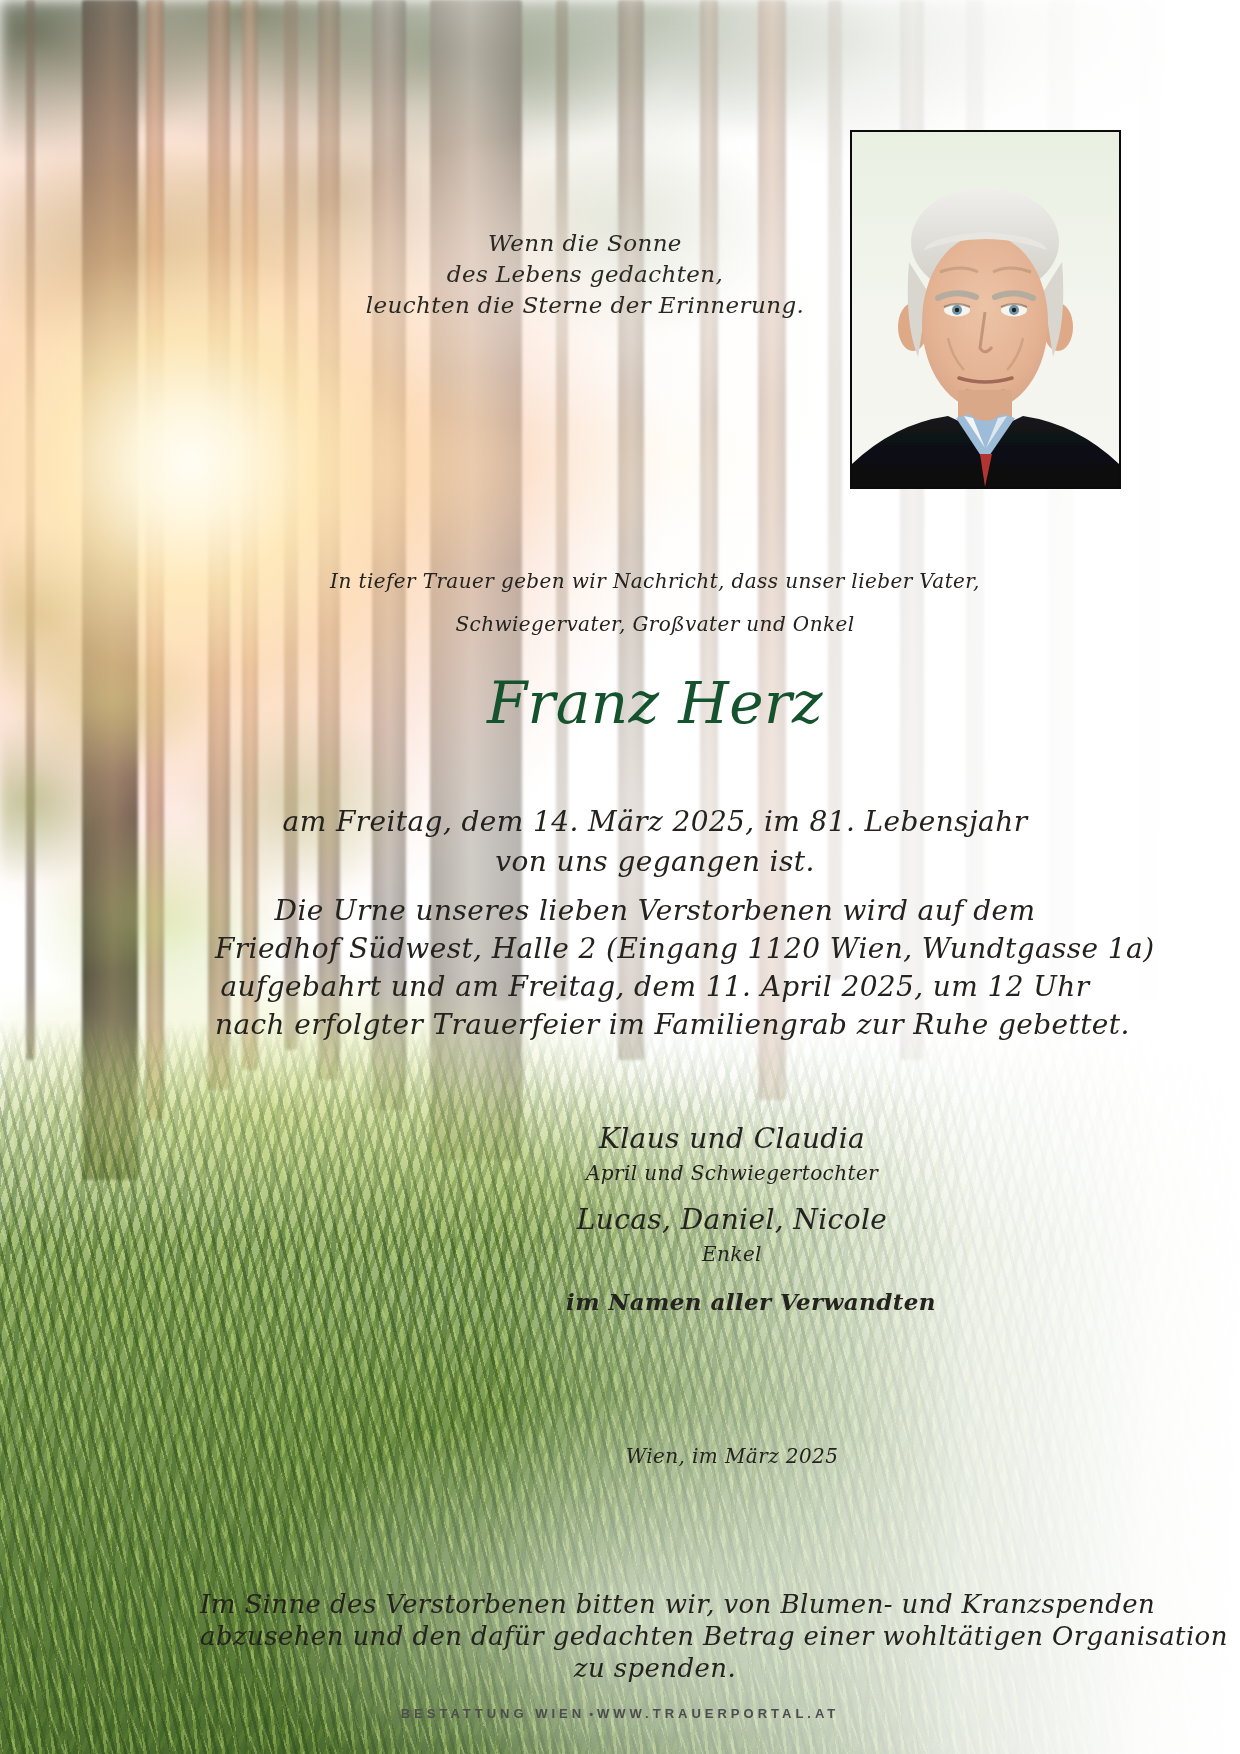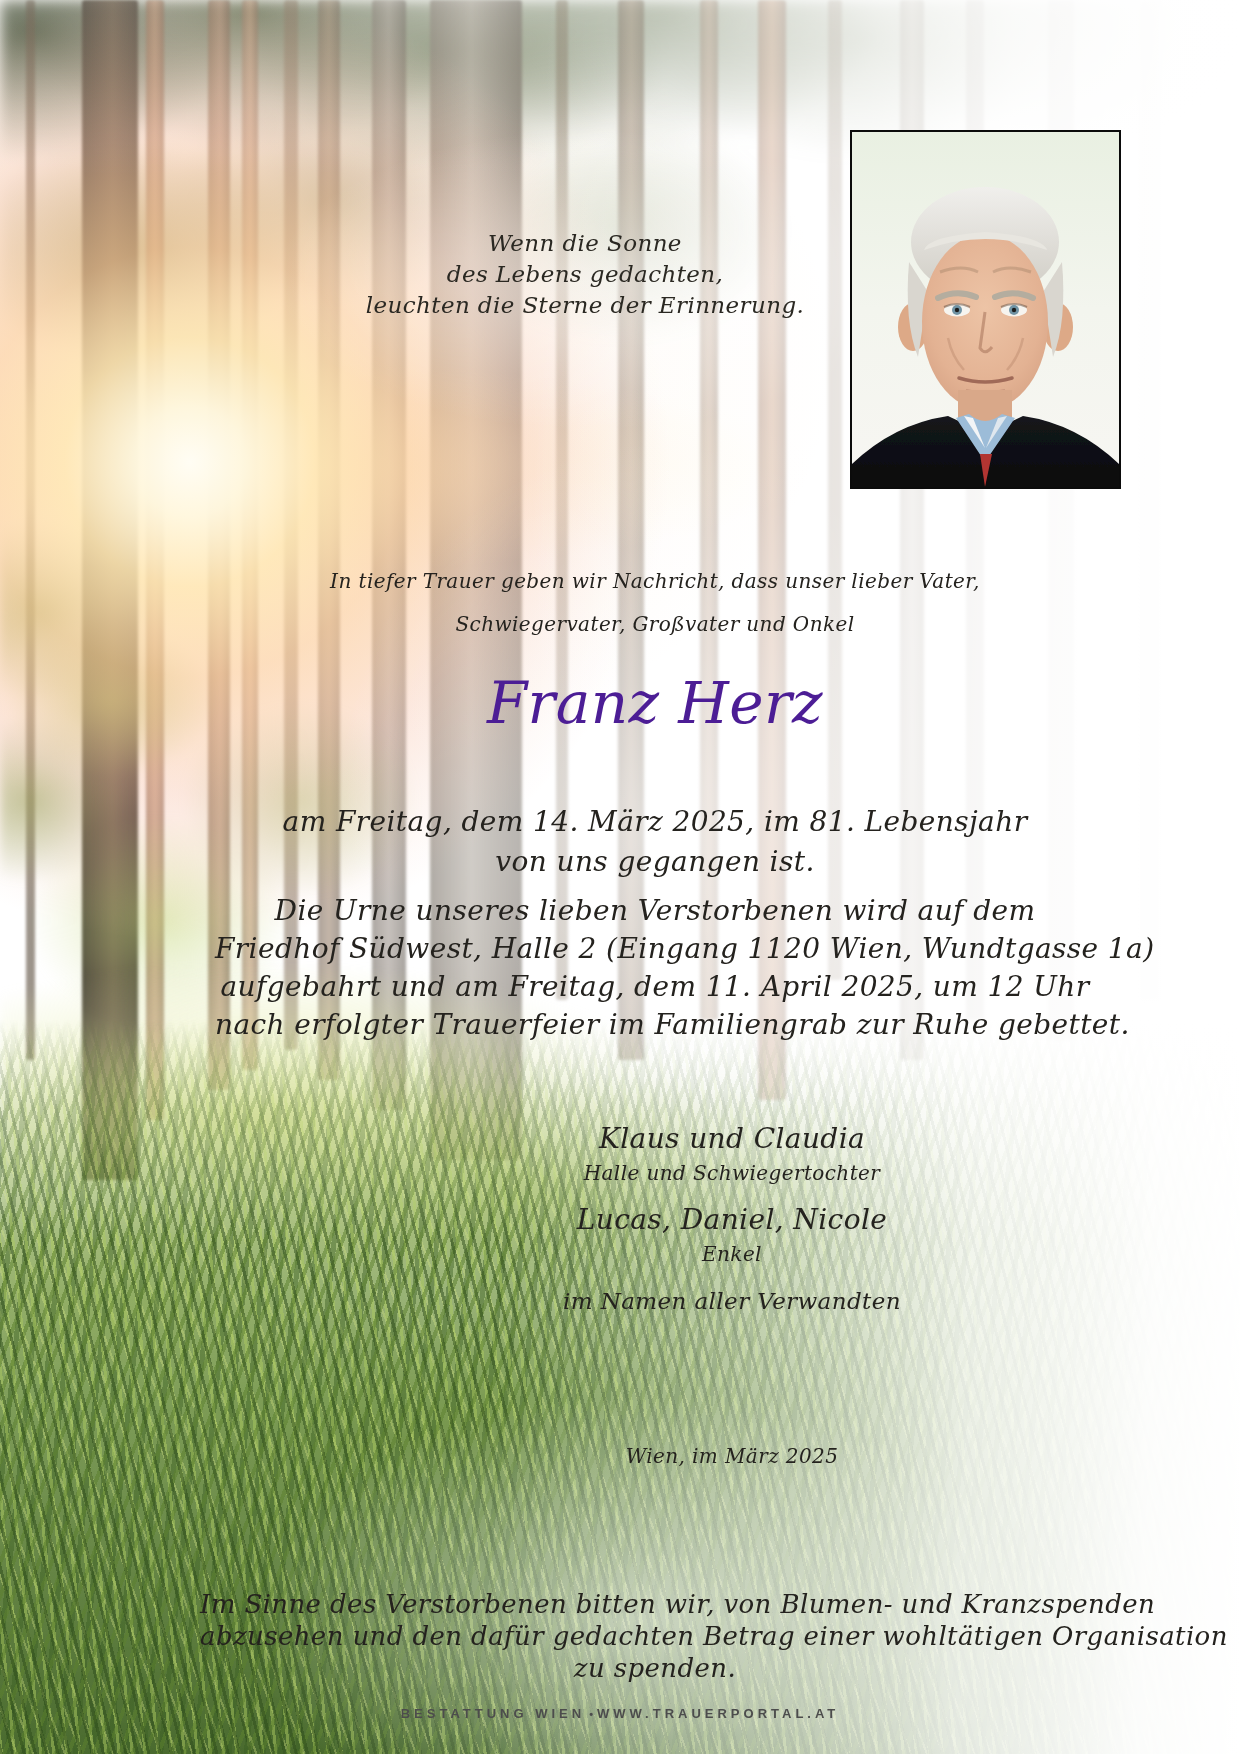--- a/index.html
+++ b/index.html
@@ -79,28 +79,28 @@
       radial-gradient(ellipse 450px 540px at 655px 830px, rgba(255,255,255,0.55), rgba(255,255,255,0) 72%),
       radial-gradient(ellipse 420px 200px at 590px 280px, rgba(255,255,255,0.50), rgba(255,255,255,0) 75%),
       radial-gradient(ellipse 520px 300px at 640px 1620px, rgba(255,255,255,0.55), rgba(255,255,255,0) 75%),
       linear-gradient(180deg, rgba(255,255,255,0.22) 0, rgba(255,255,255,0) 10%);
   }
   
   .txt{position:absolute;text-align:center;font-style:italic;letter-spacing:0.4px;}
   .txt div{white-space:nowrap;}
   .quote{left:285px;top:228px;width:600px;font-size:23px;line-height:31px;color:#2a2822;}
   .intro{left:235px;top:560px;width:840px;font-size:20px;line-height:43px;}
-  .name{left:235px;top:668px;width:840px;font-size:58px;line-height:70px;color:#4c1d95;}
+  .name{left:235px;top:668px;width:840px;font-size:58px;line-height:70px;color:#14532d;}
   .death{left:235px;top:802px;width:840px;font-size:28px;line-height:40px;}
   .burial{left:215px;top:892px;width:880px;font-size:28px;line-height:38px;}
   .mourners{left:332px;width:800px;}
   .m-names{font-size:28px;line-height:34px;}
   .m-relation{font-size:20px;line-height:26px;margin-top:4px;}
   .m-block2{margin-top:17px;}
-  .m-closing{left:332px;top:1288px;width:800px;font-size:23px;}
+  .m-closing{left:351px;top:1288px;width:800px;font-size:23px;font-weight:bold;}
   .place-date{left:332px;top:1444px;width:800px;font-size:20px;}
   .donation{left:200px;top:1588px;width:910px;font-size:26px;line-height:32px;}
   .footer{
     position:absolute;left:0;top:1706px;width:1240px;
     display:flex;justify-content:center;align-items:center;gap:4px;
     font-family:"Liberation Sans", sans-serif;font-style:normal;
     font-size:13px;letter-spacing:4px;color:#4c4c4c;font-weight:bold;
   }
   .footer .sep{font-size:11px;letter-spacing:0;}
   .photo-frame{
@@ -224,21 +224,21 @@
 
   <div class="txt burial">
     <div>Die Urne unseres lieben Verstorbenen wird auf dem</div>
     <div>Friedhof Südwest, Halle 2 (Eingang 1120 Wien, Wundtgasse 1a)</div>
     <div>aufgebahrt und am Freitag, dem 11. April 2025, um 12 Uhr</div>
     <div>nach erfolgter Trauerfeier im Familiengrab zur Ruhe gebettet.</div>
   </div>
 
   <div class="txt mourners" style="top:1122px;">
     <div class="m-names">Klaus und Claudia</div>
-    <div class="m-relation">Halle und Schwiegertochter</div>
+    <div class="m-relation">April und Schwiegertochter</div>
     <div class="m-names m-block2">Lucas, Daniel, Nicole</div>
     <div class="m-relation">Enkel</div>
   </div>
 
   <div class="txt m-closing">im Namen aller Verwandten</div>
 
   <div class="txt place-date">Wien, im März 2025</div>
 
   <div class="txt donation">
     <div>Im Sinne des Verstorbenen bitten wir, von Blumen- und Kranzspenden</div>

